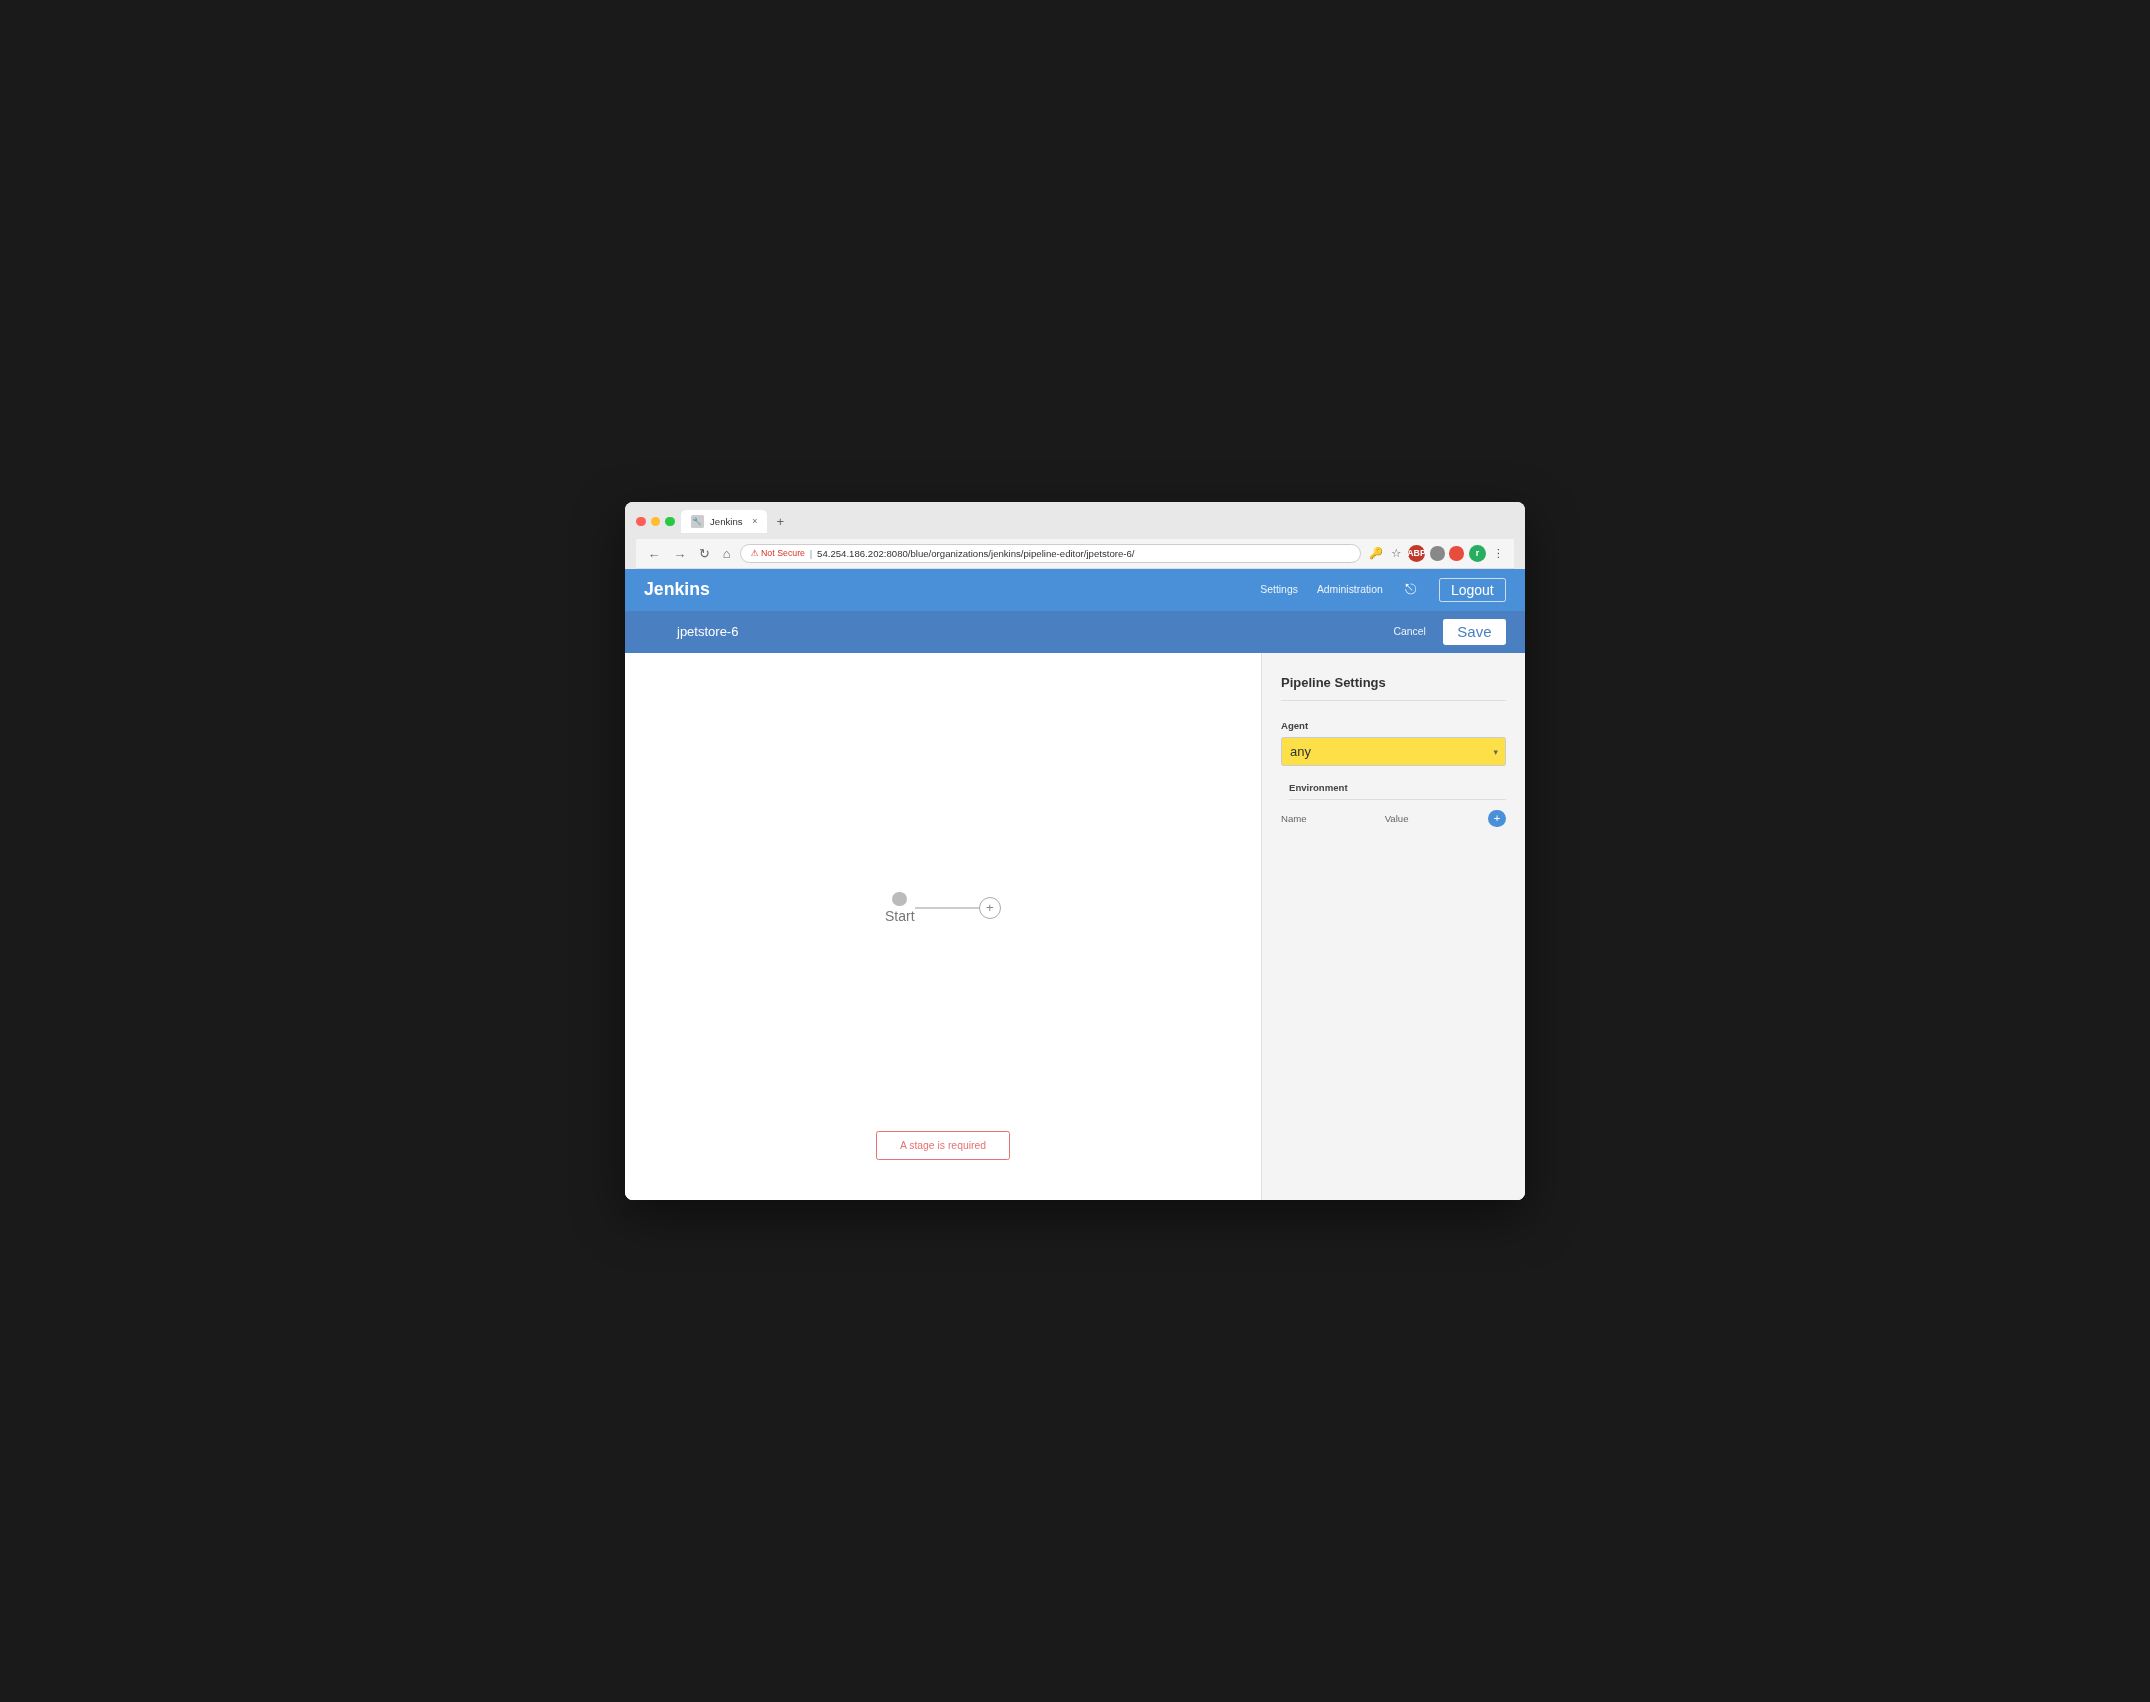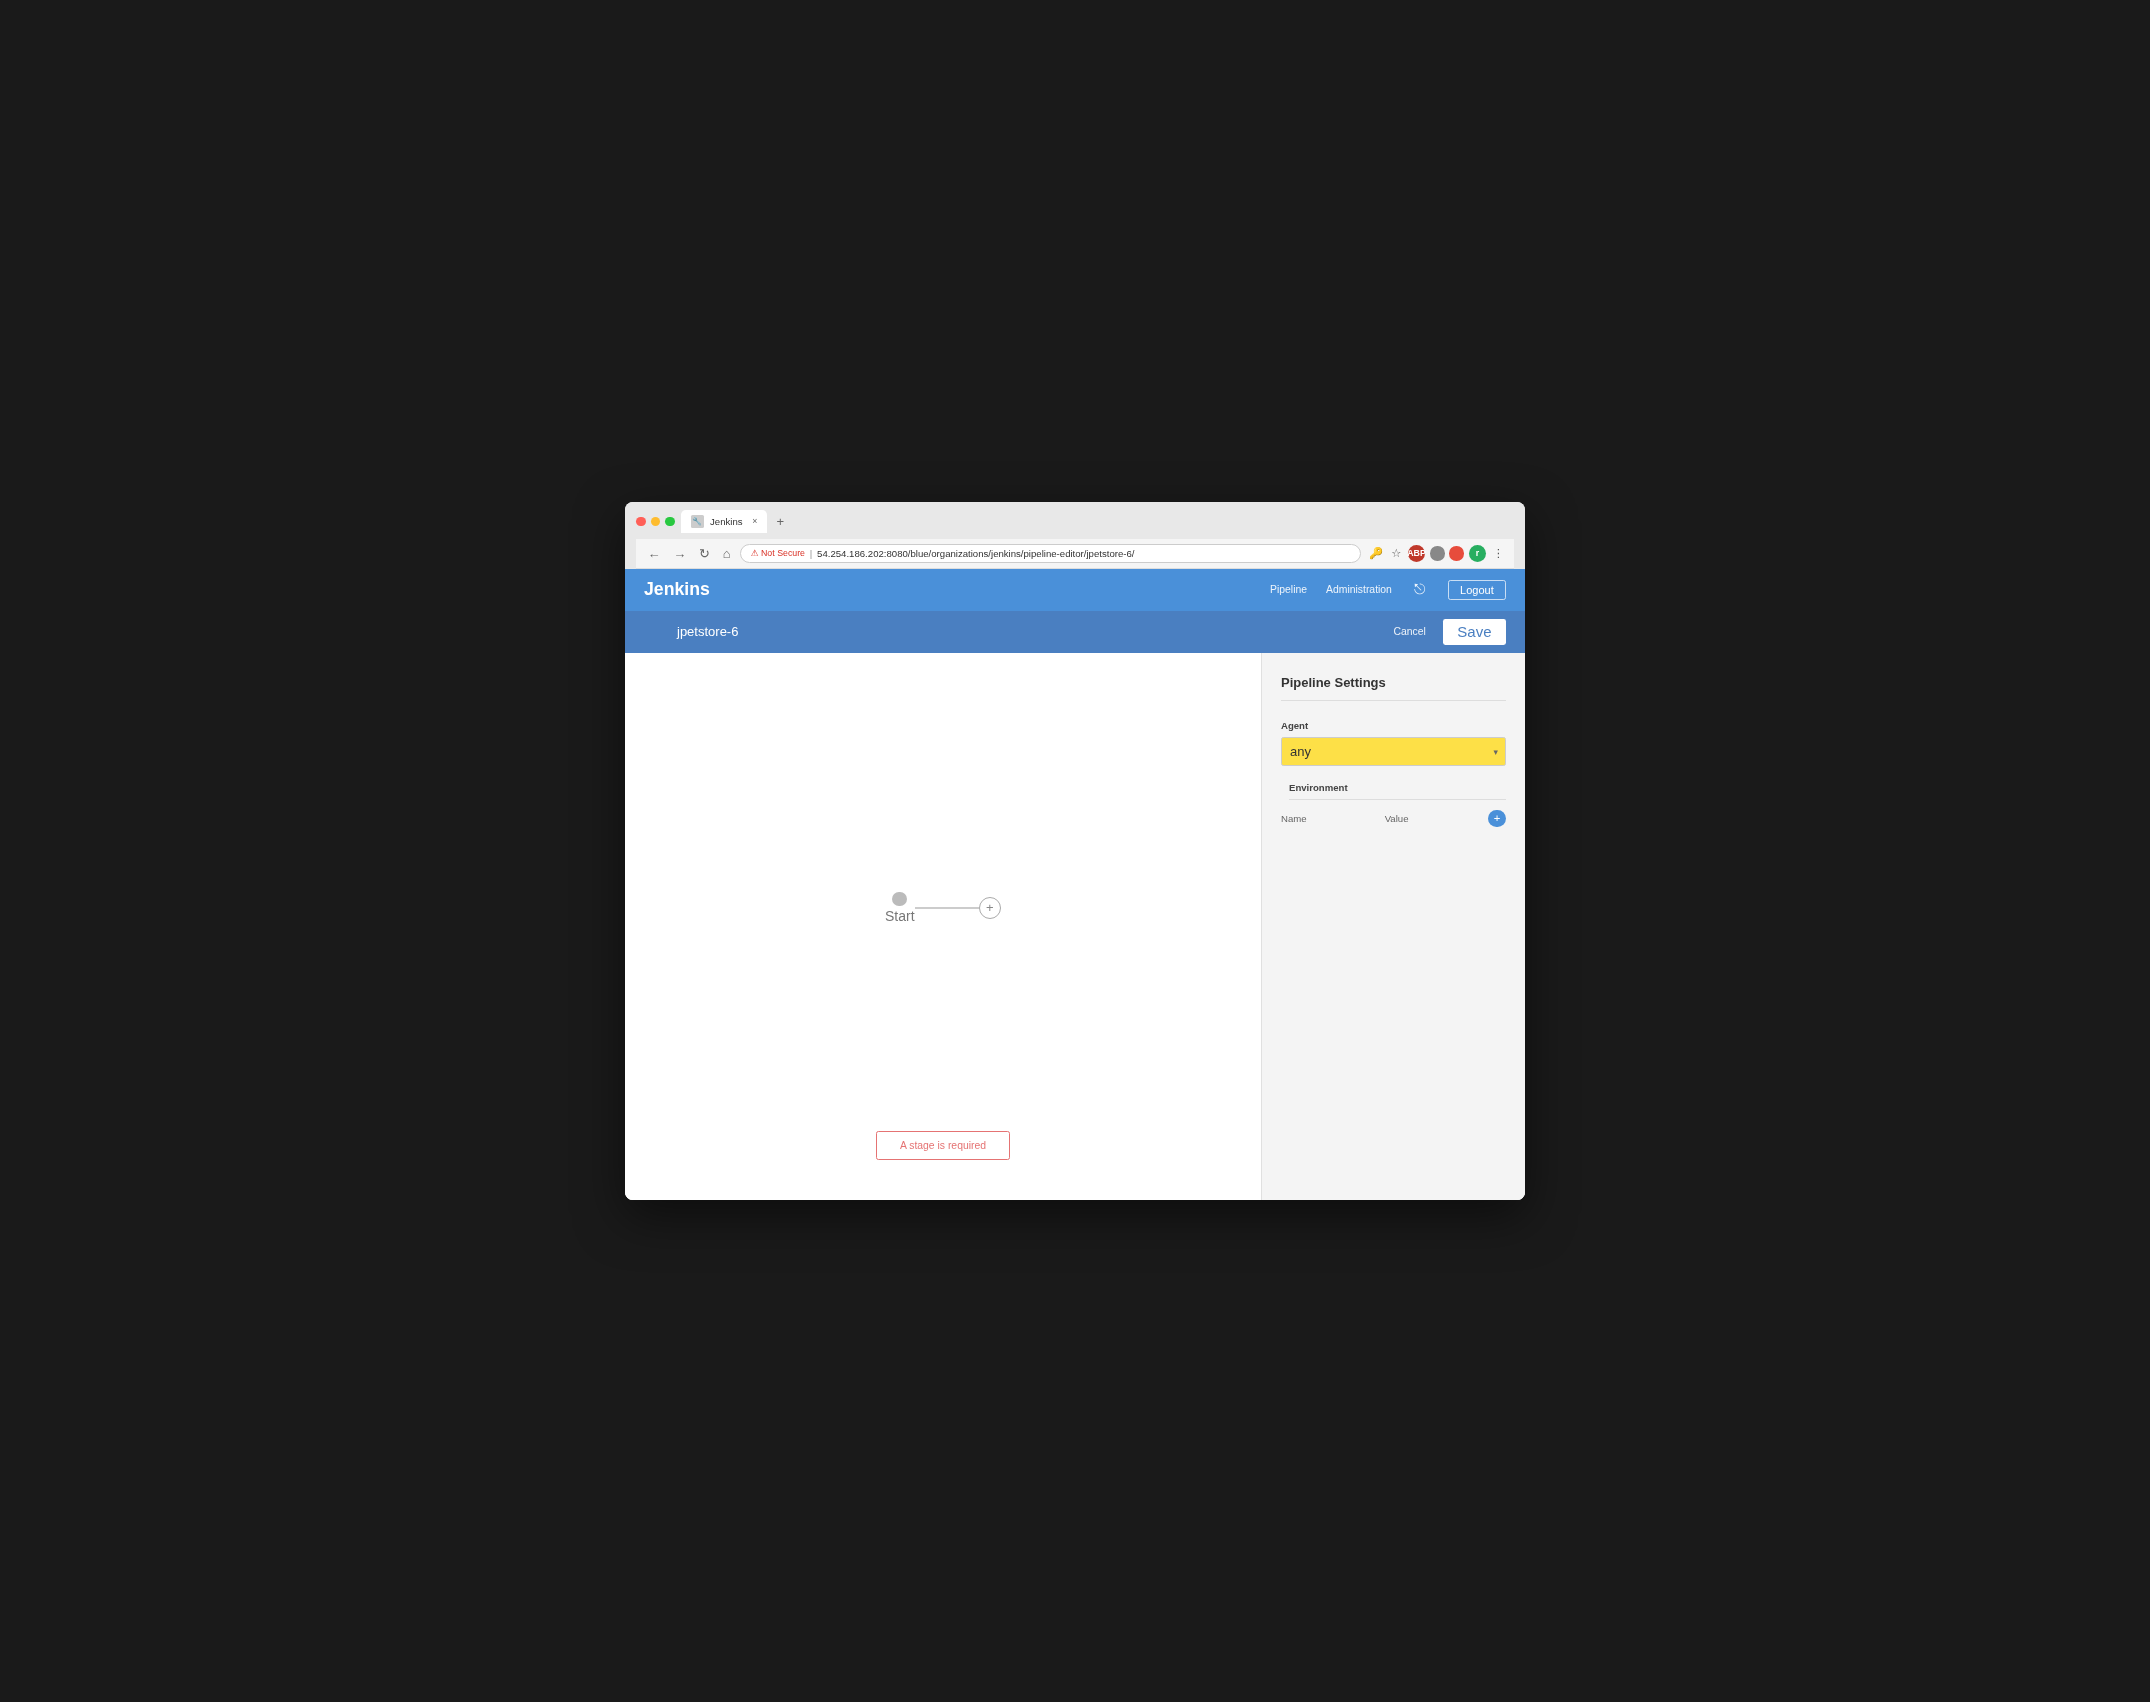--- a/index.html
+++ b/index.html
@@ -195,21 +195,21 @@
       font-size: 14.5px;
       cursor: pointer;
       padding: 3.2px;
     }
     .jenkins-logout-btn {
       background: transparent;
       border: 0.8px solid rgba(255,255,255,0.7);
       color: #fff;
       padding: 3.2px 11.3px;
       border-radius: 2.4px;
-      font-size: 11px;
+      font-size: 14px;
       cursor: pointer;
     }
 
     
     .pipeline-header {
       background: #4a7fc1;
       display: flex;
       align-items: center;
       padding: 0 19px;
       height: 42px;
@@ -476,21 +476,21 @@
         <span class="toolbar-icon-btn">⋮</span>
       </div>
     </div>
   </div>
 
   <div class="app-content">
 
     <div class="jenkins-header">
       <span class="jenkins-logo">Jenkins</span>
       <nav class="jenkins-nav">
-        <a class="jenkins-nav-item">Pipeline</a>
+        <a class="jenkins-nav-item">Settings</a>
         <a class="jenkins-nav-item">Administration</a>
         <span class="jenkins-icon-btn">⎋</span>
         <button class="jenkins-logout-btn">Logout</button>
       </nav>
     </div>
 
     <div class="pipeline-header">
       <span class="pipeline-name">jpetstore-6</span>
       <div class="pipeline-header-actions">
         <button class="cancel-btn">Cancel</button>

